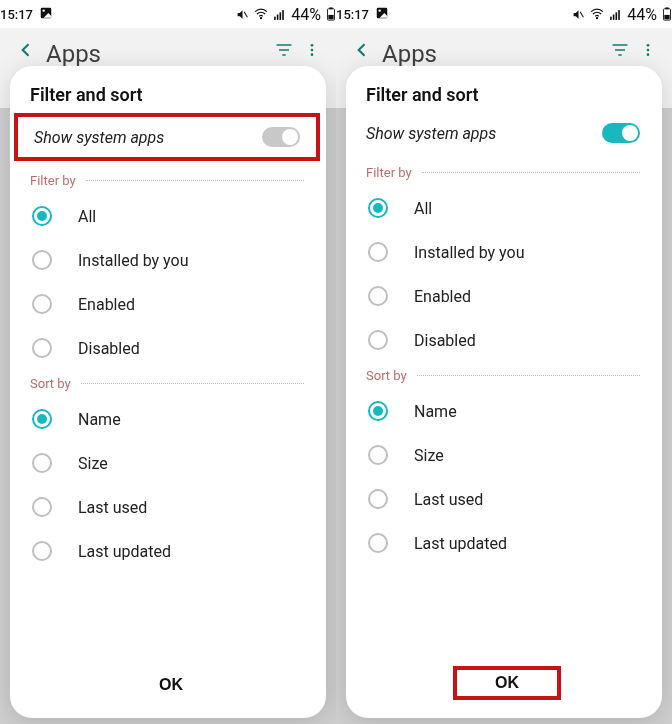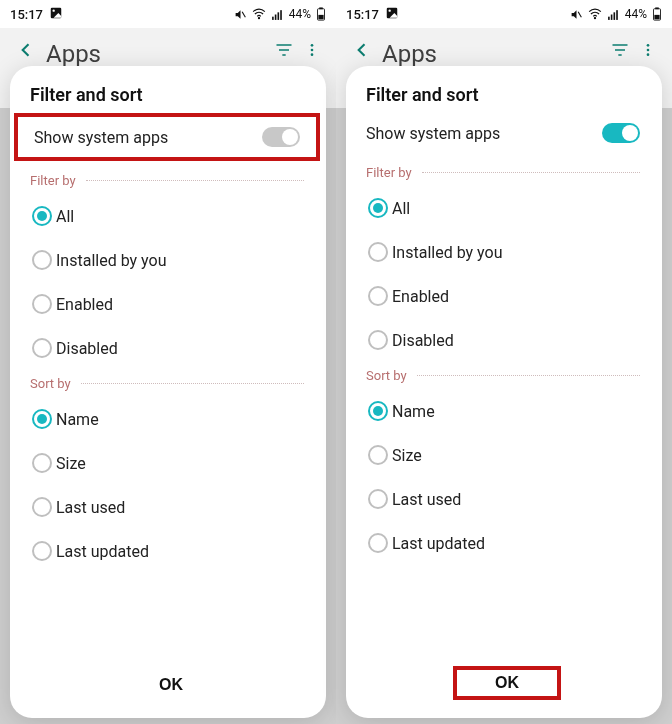--- a/index.html
+++ b/index.html
@@ -16,26 +16,26 @@
     height: 724px;
     position: relative;
     background: #cfcfcf;
   }
   .statusbar {
     height: 28px;
     background: #fff;
     display: flex;
     align-items: center;
     justify-content: space-between;
-    padding: 0 10px;
+    padding: 0 0;
     font-size: 13px;
     color: #111;
   }
   .statusbar .left { display:flex; align-items:center; gap:6px; font-weight:500;}
-  .statusbar .right { display:flex; align-items:center; gap:5px; font-size:12px;}
+  .statusbar .right { display:flex; align-items:center; gap:5px; font-size:16px;}
   .statusbar .ico { display:inline-flex; }
   .bgpage {
     position:absolute; left:0; right:0; top:28px; height:80px;
     background:#f2f2f2;
     padding: 12px 16px;
     display:flex; align-items:flex-start; gap:10px;
     color:#0d7d70;
   }
   .bgpage .title { font-size:24px; color:#404040; font-weight:400; flex:1;}
   .sheet {
@@ -48,39 +48,40 @@
     display:flex; flex-direction:column;
   }
   .sheet-title {
     font-size:18px; font-weight:600; color:#111;
     padding: 0 20px 8px 20px;
   }
   .row-toggle {
     display:flex; align-items:flex-end; justify-content:space-between;
     padding: 10px 16px 10px 16px;
     margin: 0 4px 6px 4px;
+    font-style: italic;
   }
   .row-toggle .lbl { font-size:16px; color:#222; }
   .highlight {
     border: 4px solid #c41414;
   }
   .sect-head {
     display:flex; align-items:center;
     padding: 6px 20px 6px 20px;
     gap:10px;
   }
   .sect-head .txt {
     font-size:13px; color:#b76f6f; white-space:nowrap;
   }
   .sect-head .dots {
     flex:1;
     border-top: 1px dotted #cfbcbc;
   }
   .opt {
-    display:flex; align-items:center; gap:4px;
+    display:flex; align-items:center; gap:26px;
     padding: 12px 22px 12px 22px;
   }
   .opt .radio {
     width:20px; height:20px; border-radius:50%;
     border:2px solid #bfbfbf;
     position:relative;
     flex-shrink:0;
   }
   .opt.sel .radio { border-color:#18b8c1; }
   .opt.sel .radio::after {

